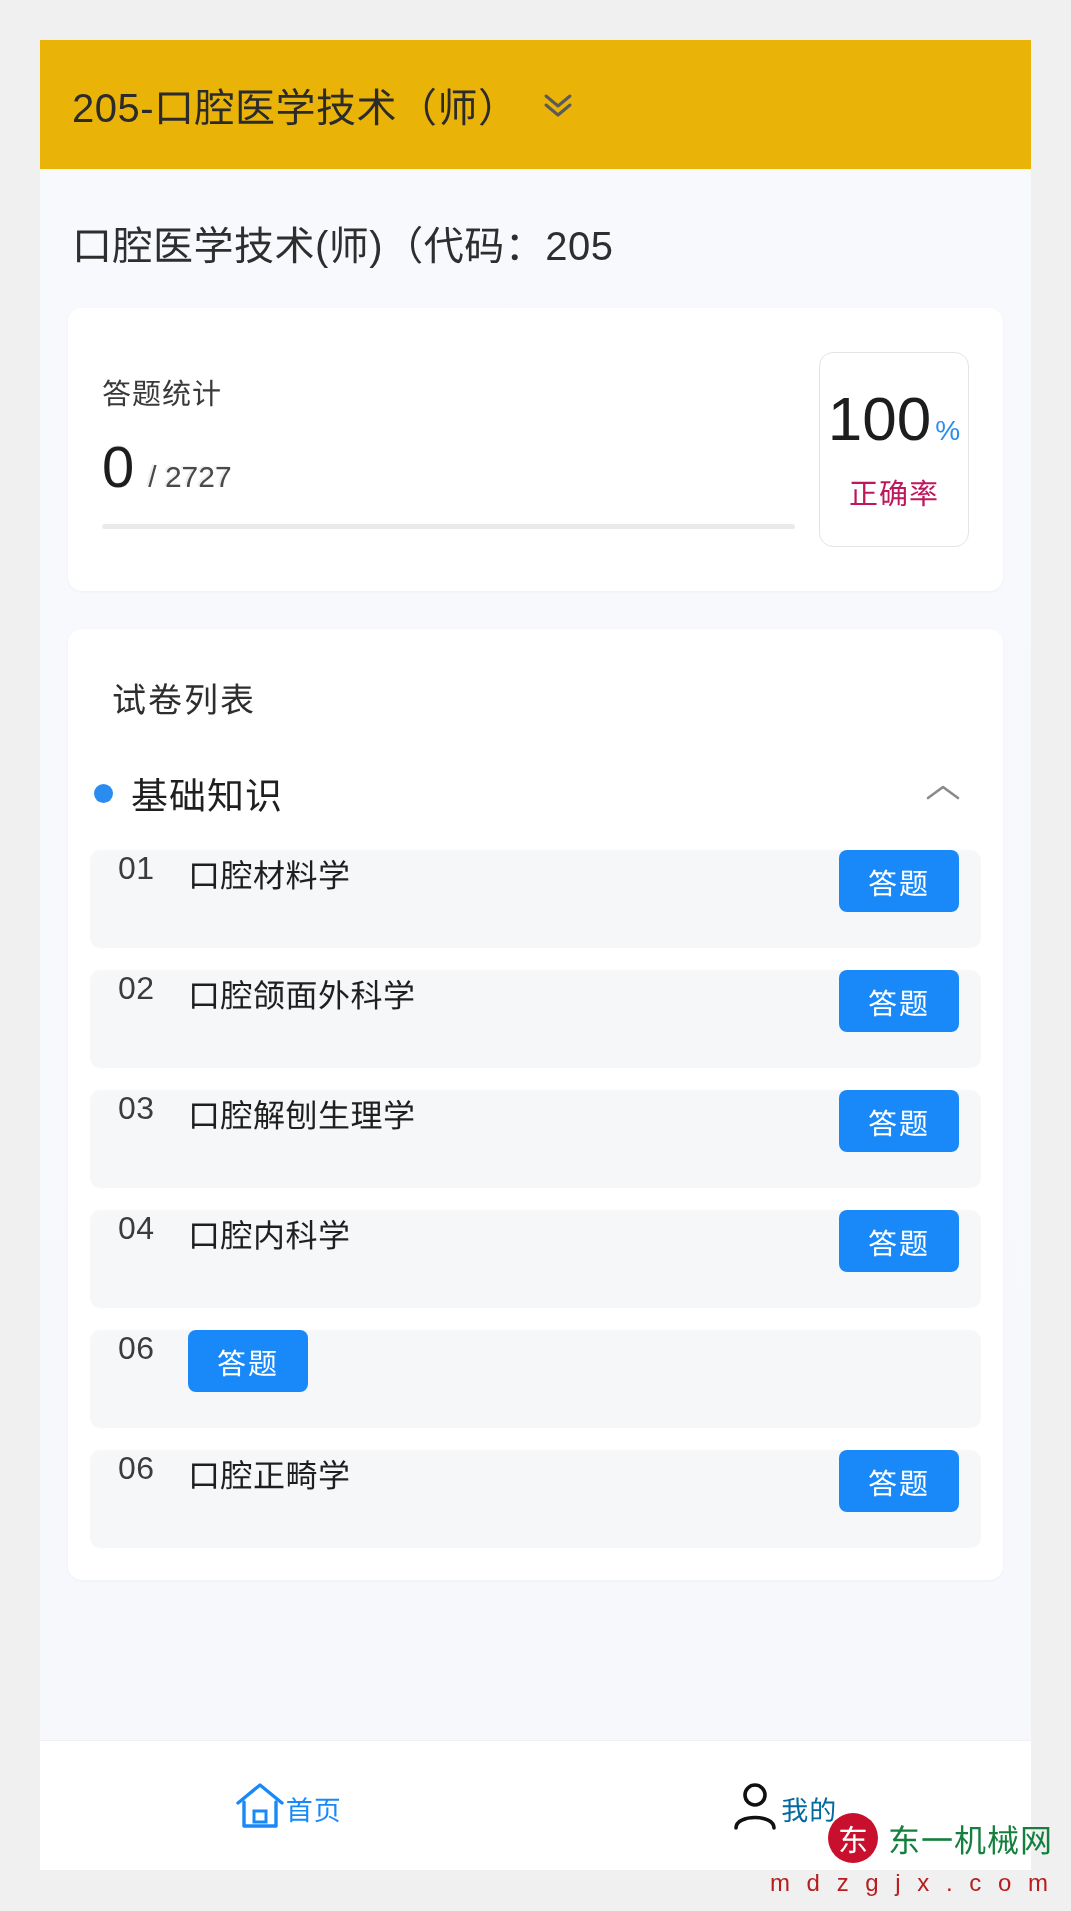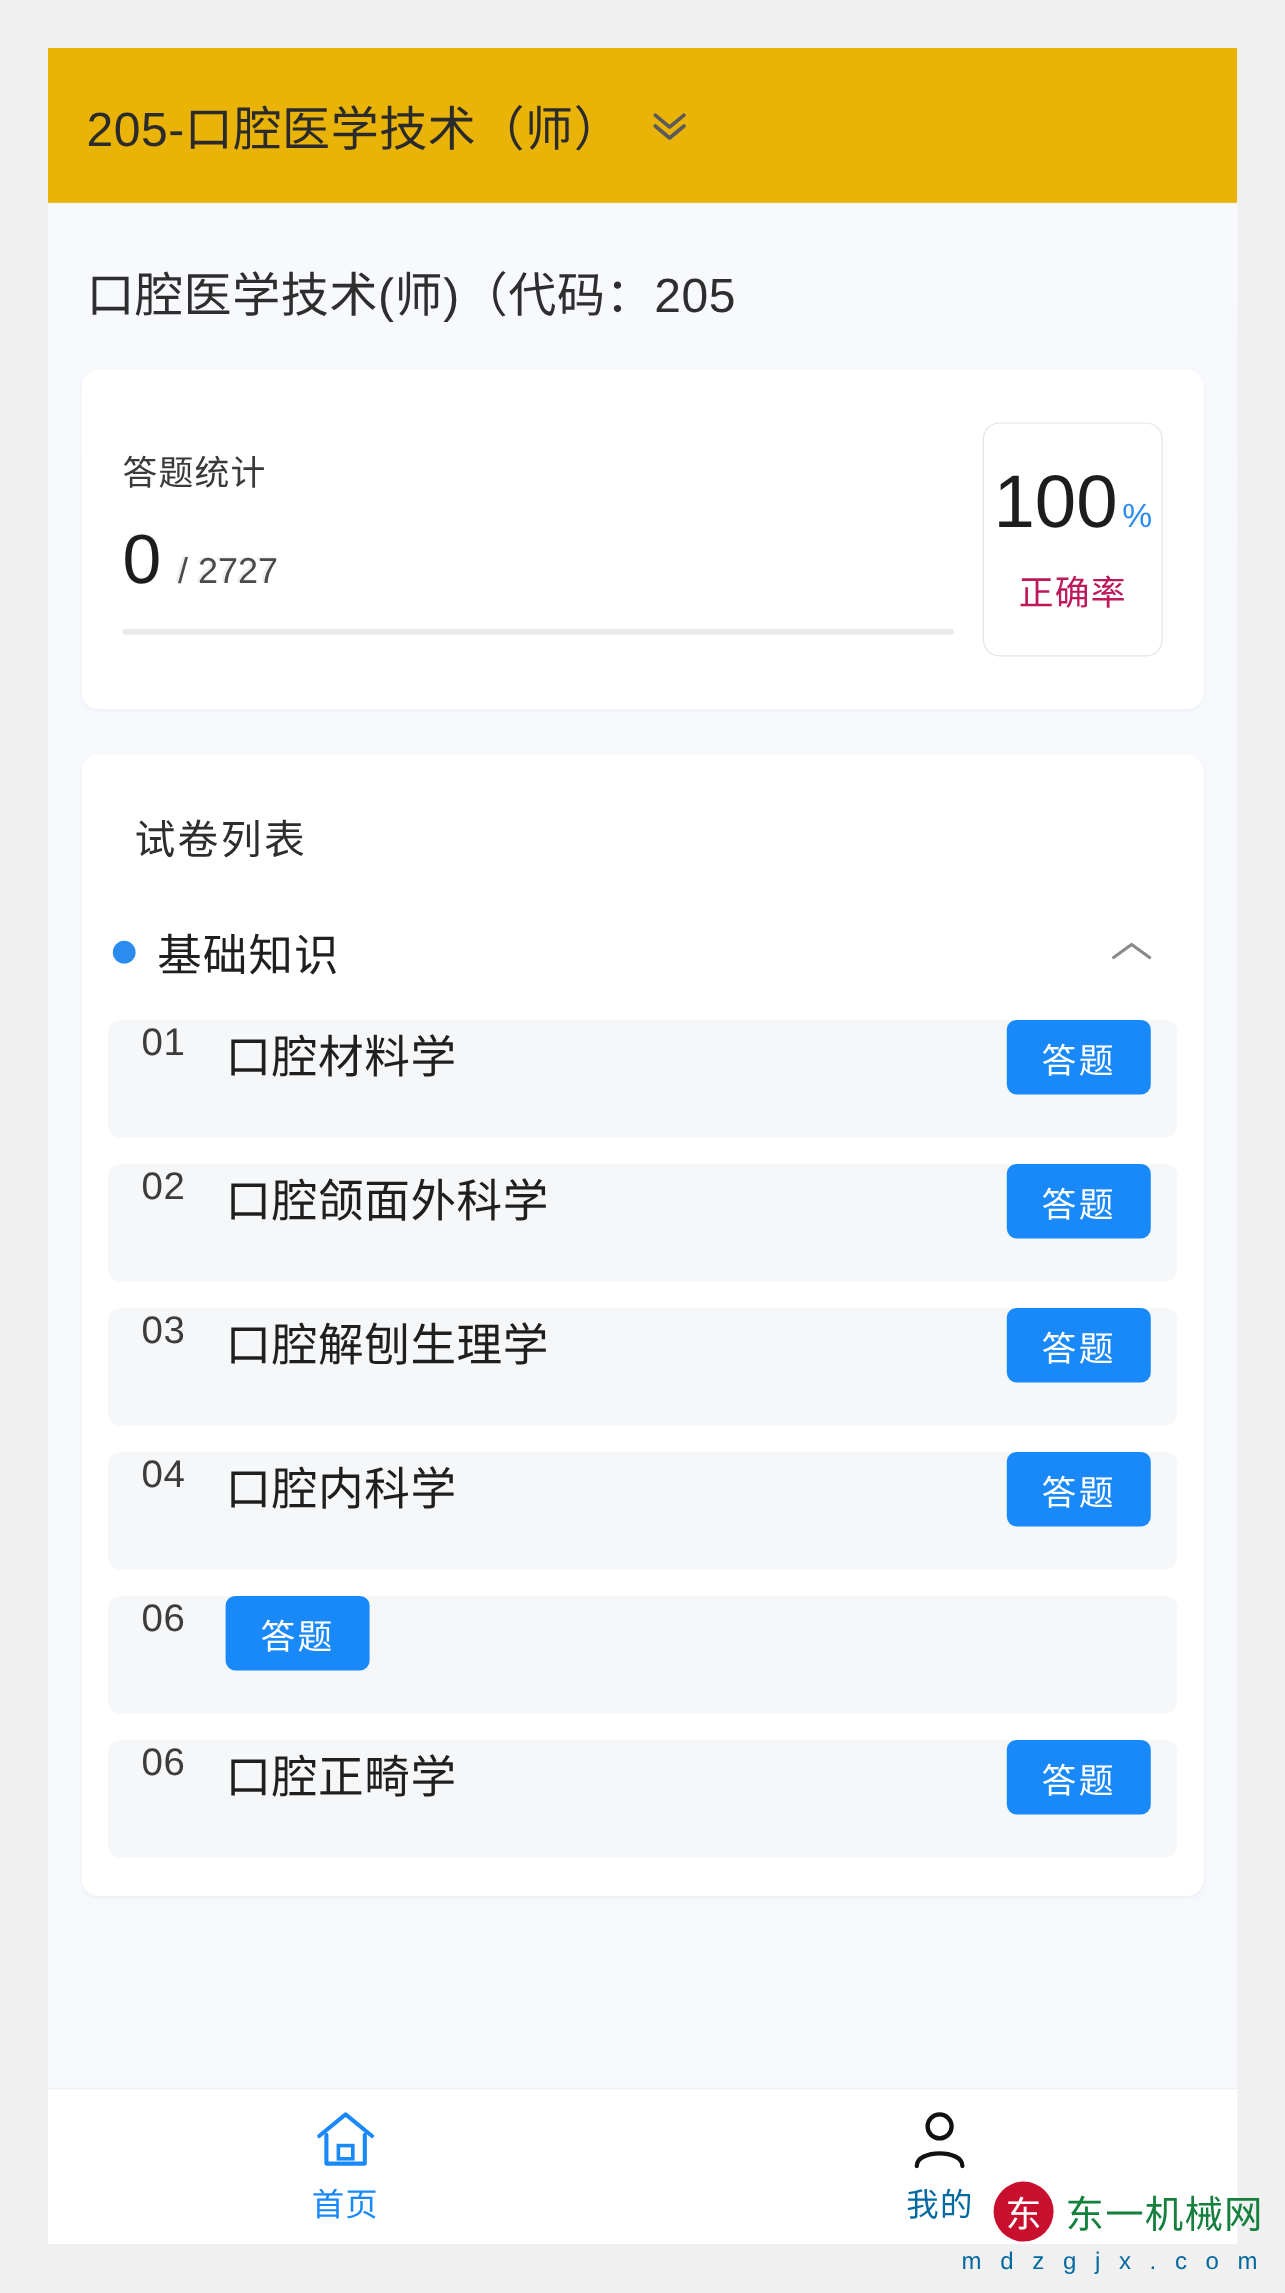--- a/index.html
+++ b/index.html
@@ -183,21 +183,21 @@
     padding:0 22px 0 28px;
   }
   .p-index {
     font-size:32px;
     color:#3c3c3c;
     width:70px;
     flex:none;
     letter-spacing:.5px;
   }
   .p-name {
-    font-size:38px;
+    font-size:32px;
     color:#1f1f1f;
     flex:1;
     letter-spacing:.5px;
   }
   .p-btn {
     flex:none;
     background:#1989fa;
     color:#ffffff;
     font-size:29px;
     border:none;
@@ -215,21 +215,20 @@
     left:0; bottom:0;
     width:991px;
     height:130px;
     background:#ffffff;
     border-top:1px solid #f0f0f0;
     display:flex;
   }
   .tab {
     flex:1;
     display:flex;
-    flex-direction:column;
     align-items:center;
     justify-content:center;
     cursor:pointer;
   }
   .tab .ticon { height:54px; display:flex; align-items:center; justify-content:center; }
   .tab .tlabel { font-size:27px; margin-top:6px; letter-spacing:1px; }
   .tab.active .tlabel { color:#1989fa; }
   .tab.inactive .tlabel { color:#0369a1; }
 
   
@@ -244,21 +243,21 @@
   .wm-top { display:flex; align-items:center; }
   .wm-badge {
     width:50px; height:50px;
     border-radius:50%;
     background:#c8102e;
     display:flex; align-items:center; justify-content:center;
     margin-right:10px;
   }
   .wm-badge span { color:#fff; font-size:30px; font-family:"DejaVu Serif",serif; }
   .wm-name { font-size:32px; color:#15803d; letter-spacing:1px; }
-  .wm-url { font-size:20px; color:#0369a1; letter-spacing:5px; margin-top:6px;text-align:center; }
+  .wm-url { font-size:24px; color:#b91c1c; letter-spacing:5px; margin-top:6px;text-align:center; }
 </style>
 </head>
 <body>
 
 <div id="phone">
 
   <div id="header">
     <div class="title">205-口腔医学技术（师）</div>
     <div class="chev">
       <svg width="34" height="26" viewBox="0 0 34 26">

